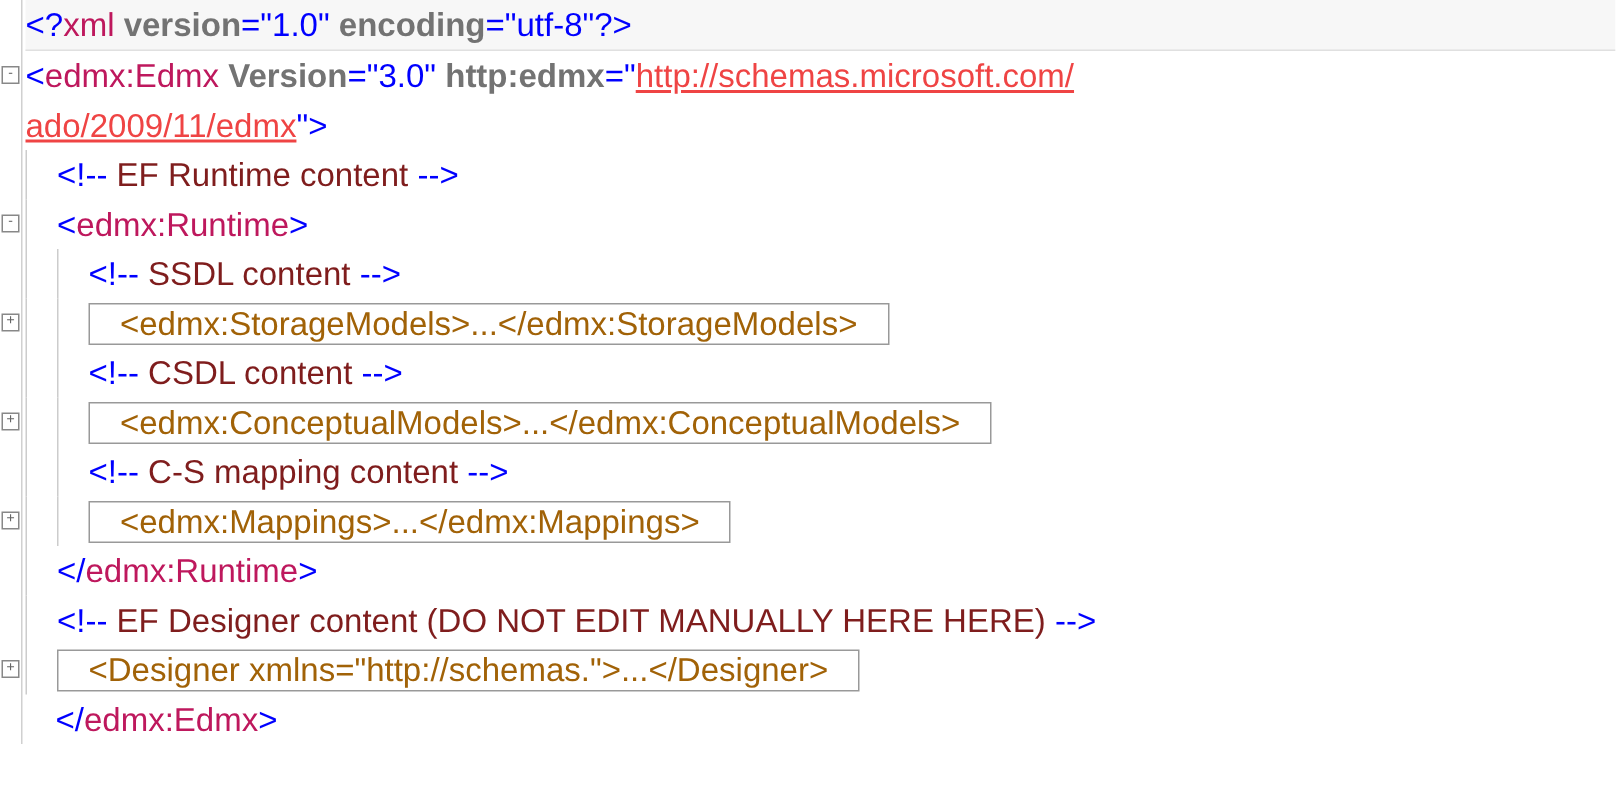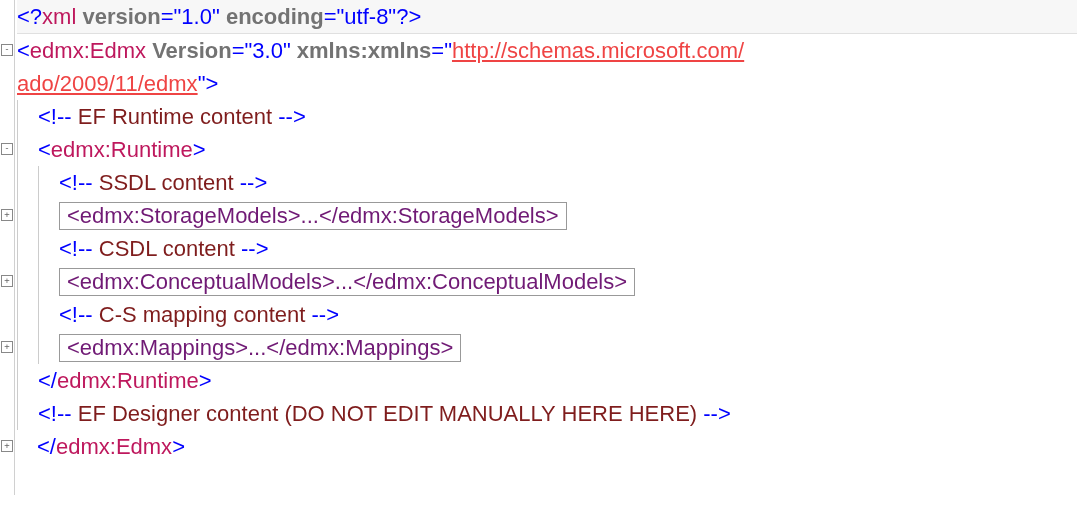--- a/index.html
+++ b/index.html
@@ -65,22 +65,22 @@
   .blue { color: #0000ff; }
   .red  { color: #737373; font-weight: bold; }
   .green{ color: #7f1d1d; }
   .maroon{ color: #be185d; }
   .link {
     color: #ef4444;
     text-decoration: underline;
   }
   .collapsed {
     border: 1px solid #999;
-    color: #701a75;
-    padding: 0 7px;
+    color: #a16207;
+    padding: 0 20px;
     display: inline-block;
     line-height: 26px;
     height: 26px;
     margin-top: 2px;
   }
 </style>
 </head>
 <body>
 
 <div class="editor">
@@ -118,21 +118,21 @@
 
     <div class="line line1">
       <span class="blue">&lt;?</span><span class="maroon">xml</span>
       <span class="red">version</span><span class="blue">=</span><span class="blue">"1.0"</span>
       <span class="red">encoding</span><span class="blue">=</span><span class="blue">"utf-8"</span><span class="blue">?&gt;</span>
     </div>
 
     <div class="line">
       <span class="blue">&lt;</span><span class="maroon">edmx:Edmx</span>
       <span class="red">Version</span><span class="blue">=</span><span class="blue">"3.0"</span>
-      <span class="red">xmlns:xmlns</span><span class="blue">=</span><span class="blue">"</span><span class="link">http://schemas.microsoft.com/</span>
+      <span class="red">http:edmx</span><span class="blue">=</span><span class="blue">"</span><span class="link">http://schemas.microsoft.com/</span>
     </div>
 
     <div class="line">
       <span class="link">ado/2009/11/edmx</span><span class="blue">"</span><span class="blue">&gt;</span>
     </div>
 
     <div class="line">
       <span class="guide"></span><span class="blue">&lt;!--</span><span class="green"> EF Runtime content </span><span class="blue">--&gt;</span>
     </div>
 
@@ -165,19 +165,22 @@
     </div>
 
     <div class="line">
       <span class="guide"></span><span class="blue">&lt;/</span><span class="maroon">edmx:Runtime</span><span class="blue">&gt;</span>
     </div>
 
     <div class="line">
       <span class="guide"></span><span class="blue">&lt;!--</span><span class="green"> EF Designer content (DO NOT EDIT MANUALLY HERE HERE) </span><span class="blue">--&gt;</span>
     </div>
 
+    <div class="line">
+      <span class="guide"></span><span class="collapsed">&lt;Designer xmlns="http://schemas."&gt;...&lt;/Designer&gt;</span>
+    </div>
 
     <div class="line">
       <span class="guide noline"></span><span class="blue">&lt;/</span><span class="maroon">edmx:Edmx</span><span class="blue">&gt;</span>
     </div>
 
   </div>
 </div>
 
 </body></html>

